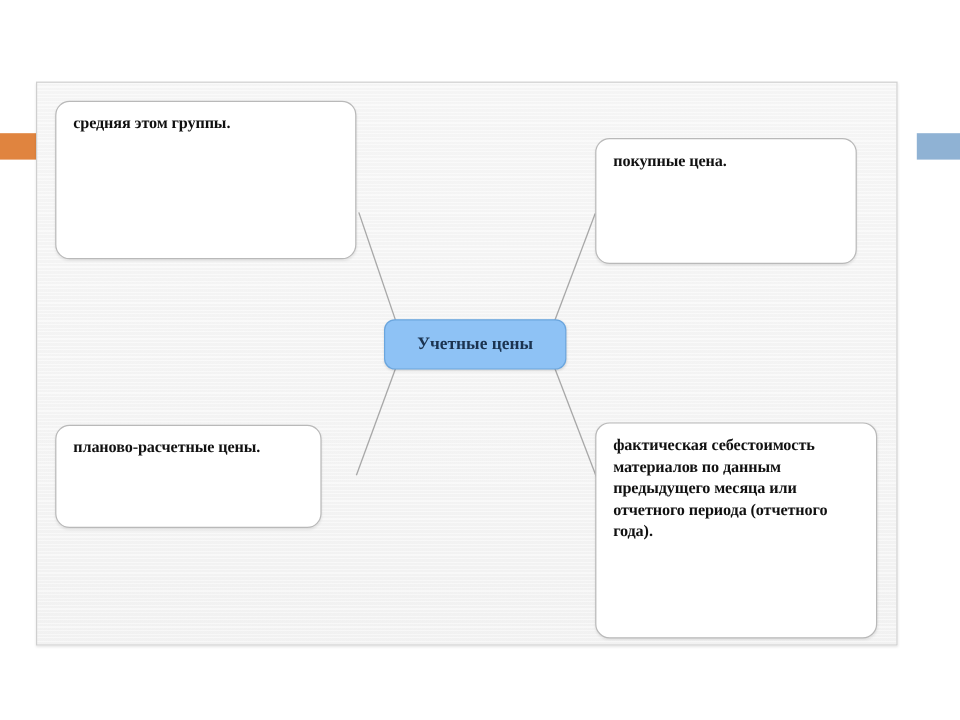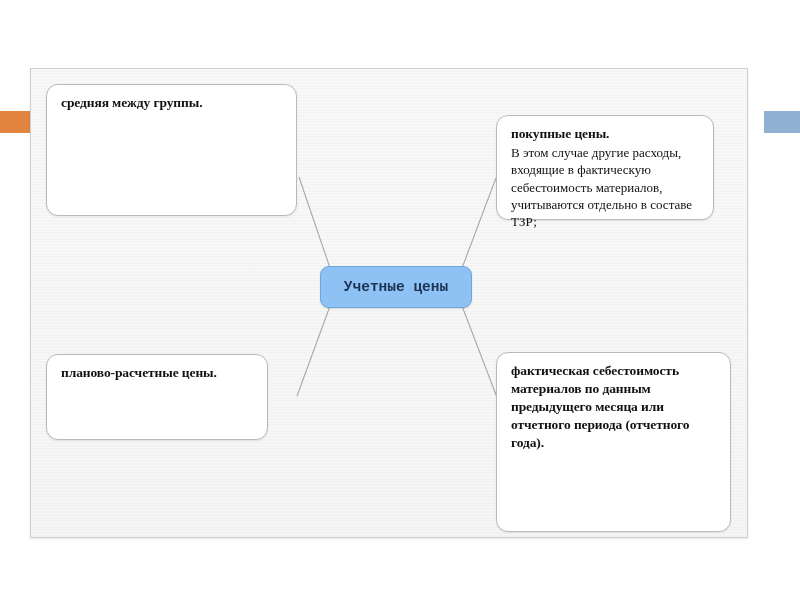--- a/index.html
+++ b/index.html
@@ -112,21 +112,21 @@
     background: #8ec2f5;
     border: 1px solid #6ba6de;
     border-radius: 9px;
     box-sizing: border-box;
     display: flex;
     align-items: center;
     justify-content: center;
     box-shadow: 0 1px 2px rgba(0,0,0,0.12);
   }
   .center-node .label {
-    font-family: Liberation Mono, monospace;
+    font-family: Liberation Serif, serif;
     font-weight: bold;
     font-size: 14.5px;
     color: #1b3350;
     white-space: nowrap;
   }
 </style>
 </head>
 <body>
 
 <div class="accent-left"></div>
@@ -141,26 +141,25 @@
 
     <line x1="462" y1="268" x2="496" y2="178"></line>
 
     <line x1="330" y1="306" x2="297" y2="396"></line>
 
     <line x1="462" y1="306" x2="498" y2="400"></line>
   </g>
 </svg>
 
 <div class="callout box-srednyaya">
-  <p class="title">средняя между группы.</p>
+  <p class="title">средняя этом группы.</p>
 </div>
 
 <div class="callout box-pokupnye">
-  <p class="title">покупные цены.</p>
-  <p class="body">В этом случае другие расходы, входящие в фактическую себестоимость материалов, учитываются отдельно в составе ТЗР;</p>
+  <p class="title">покупные цена.</p>
 </div>
 
 <div class="callout box-planovo">
   <p class="title">планово-расчетные цены.</p>
 </div>
 
 <div class="callout box-fakticheskaya">
   <p class="title">фактическая себестоимость материалов по данным предыдущего месяца или отчетного периода (отчетного года).</p>
 </div>
 

